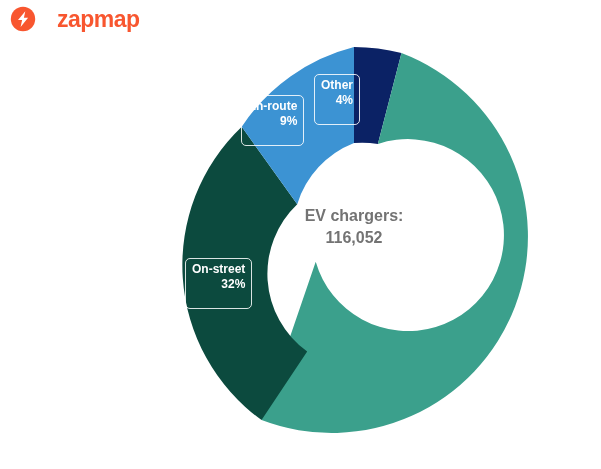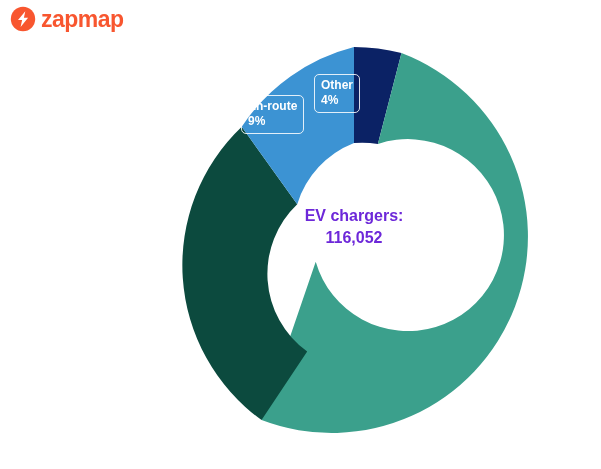--- a/index.html
+++ b/index.html
@@ -15,21 +15,21 @@
     font-family: "Liberation Sans", sans-serif;
   }
 
   
   #brand {
     position: absolute;
     left: 10px;
     top: 6px;
     display: flex;
     align-items: center;
-    gap: 5px;
+    gap: 21px;
   }
   #brand-mark { width: 26px; height: 26px; display: block; }
   #brand-word {
     font-size: 23px;
     font-weight: 700;
     letter-spacing: -0.5px;
     color: #F8562F;
     line-height: 1;
   }
 
@@ -41,34 +41,34 @@
   }
   #donut-svg { position: absolute; left: 0; top: 0; }
 
   
   #center-caption {
     position: absolute;
     left: 254px;
     top: 205px;
     width: 200px;
     text-align: center;
-    color: #6d28d9;
+    color: #737373;
     line-height: 1.38;
     pointer-events: none;
   }
   .center-line-1 { font-size: 16px; font-weight: 700; }
   .center-line-2 { font-size: 16px; font-weight: 700; text-align: center; }
 
   
   .slice-label {
     position: absolute;
     border: 1px solid rgba(255,255,255,0.85);
     border-radius: 5px;
-    padding: 3px 6px 4px 6px;
-    text-align: left;
+    padding: 3px 6px 16px 6px;
+    text-align: right;
     color: #ffffff;
     line-height: 1.25;
     white-space: nowrap;
   }
   .slice-label .lbl-name {
     display: block;
     font-size: 12px;
     font-weight: 700;
   }
   .slice-label .lbl-value {
@@ -124,19 +124,23 @@
     <div class="center-line-1">EV chargers:</div>
     <div class="center-line-2">116,052</div>
   </div>
 
   <div class="slice-label" id="label-other">
     <span class="lbl-name">Other</span>
     <span class="lbl-value">4%</span>
   </div>
 
 
+  <div class="slice-label" id="label-onstreet">
+    <span class="lbl-name">On-street</span>
+    <span class="lbl-value">32%</span>
+  </div>
 
   <div class="slice-label" id="label-enroute">
     <span class="lbl-name">En-route</span>
     <span class="lbl-value">9%</span>
   </div>
 
 </div>
 
 </body></html>

